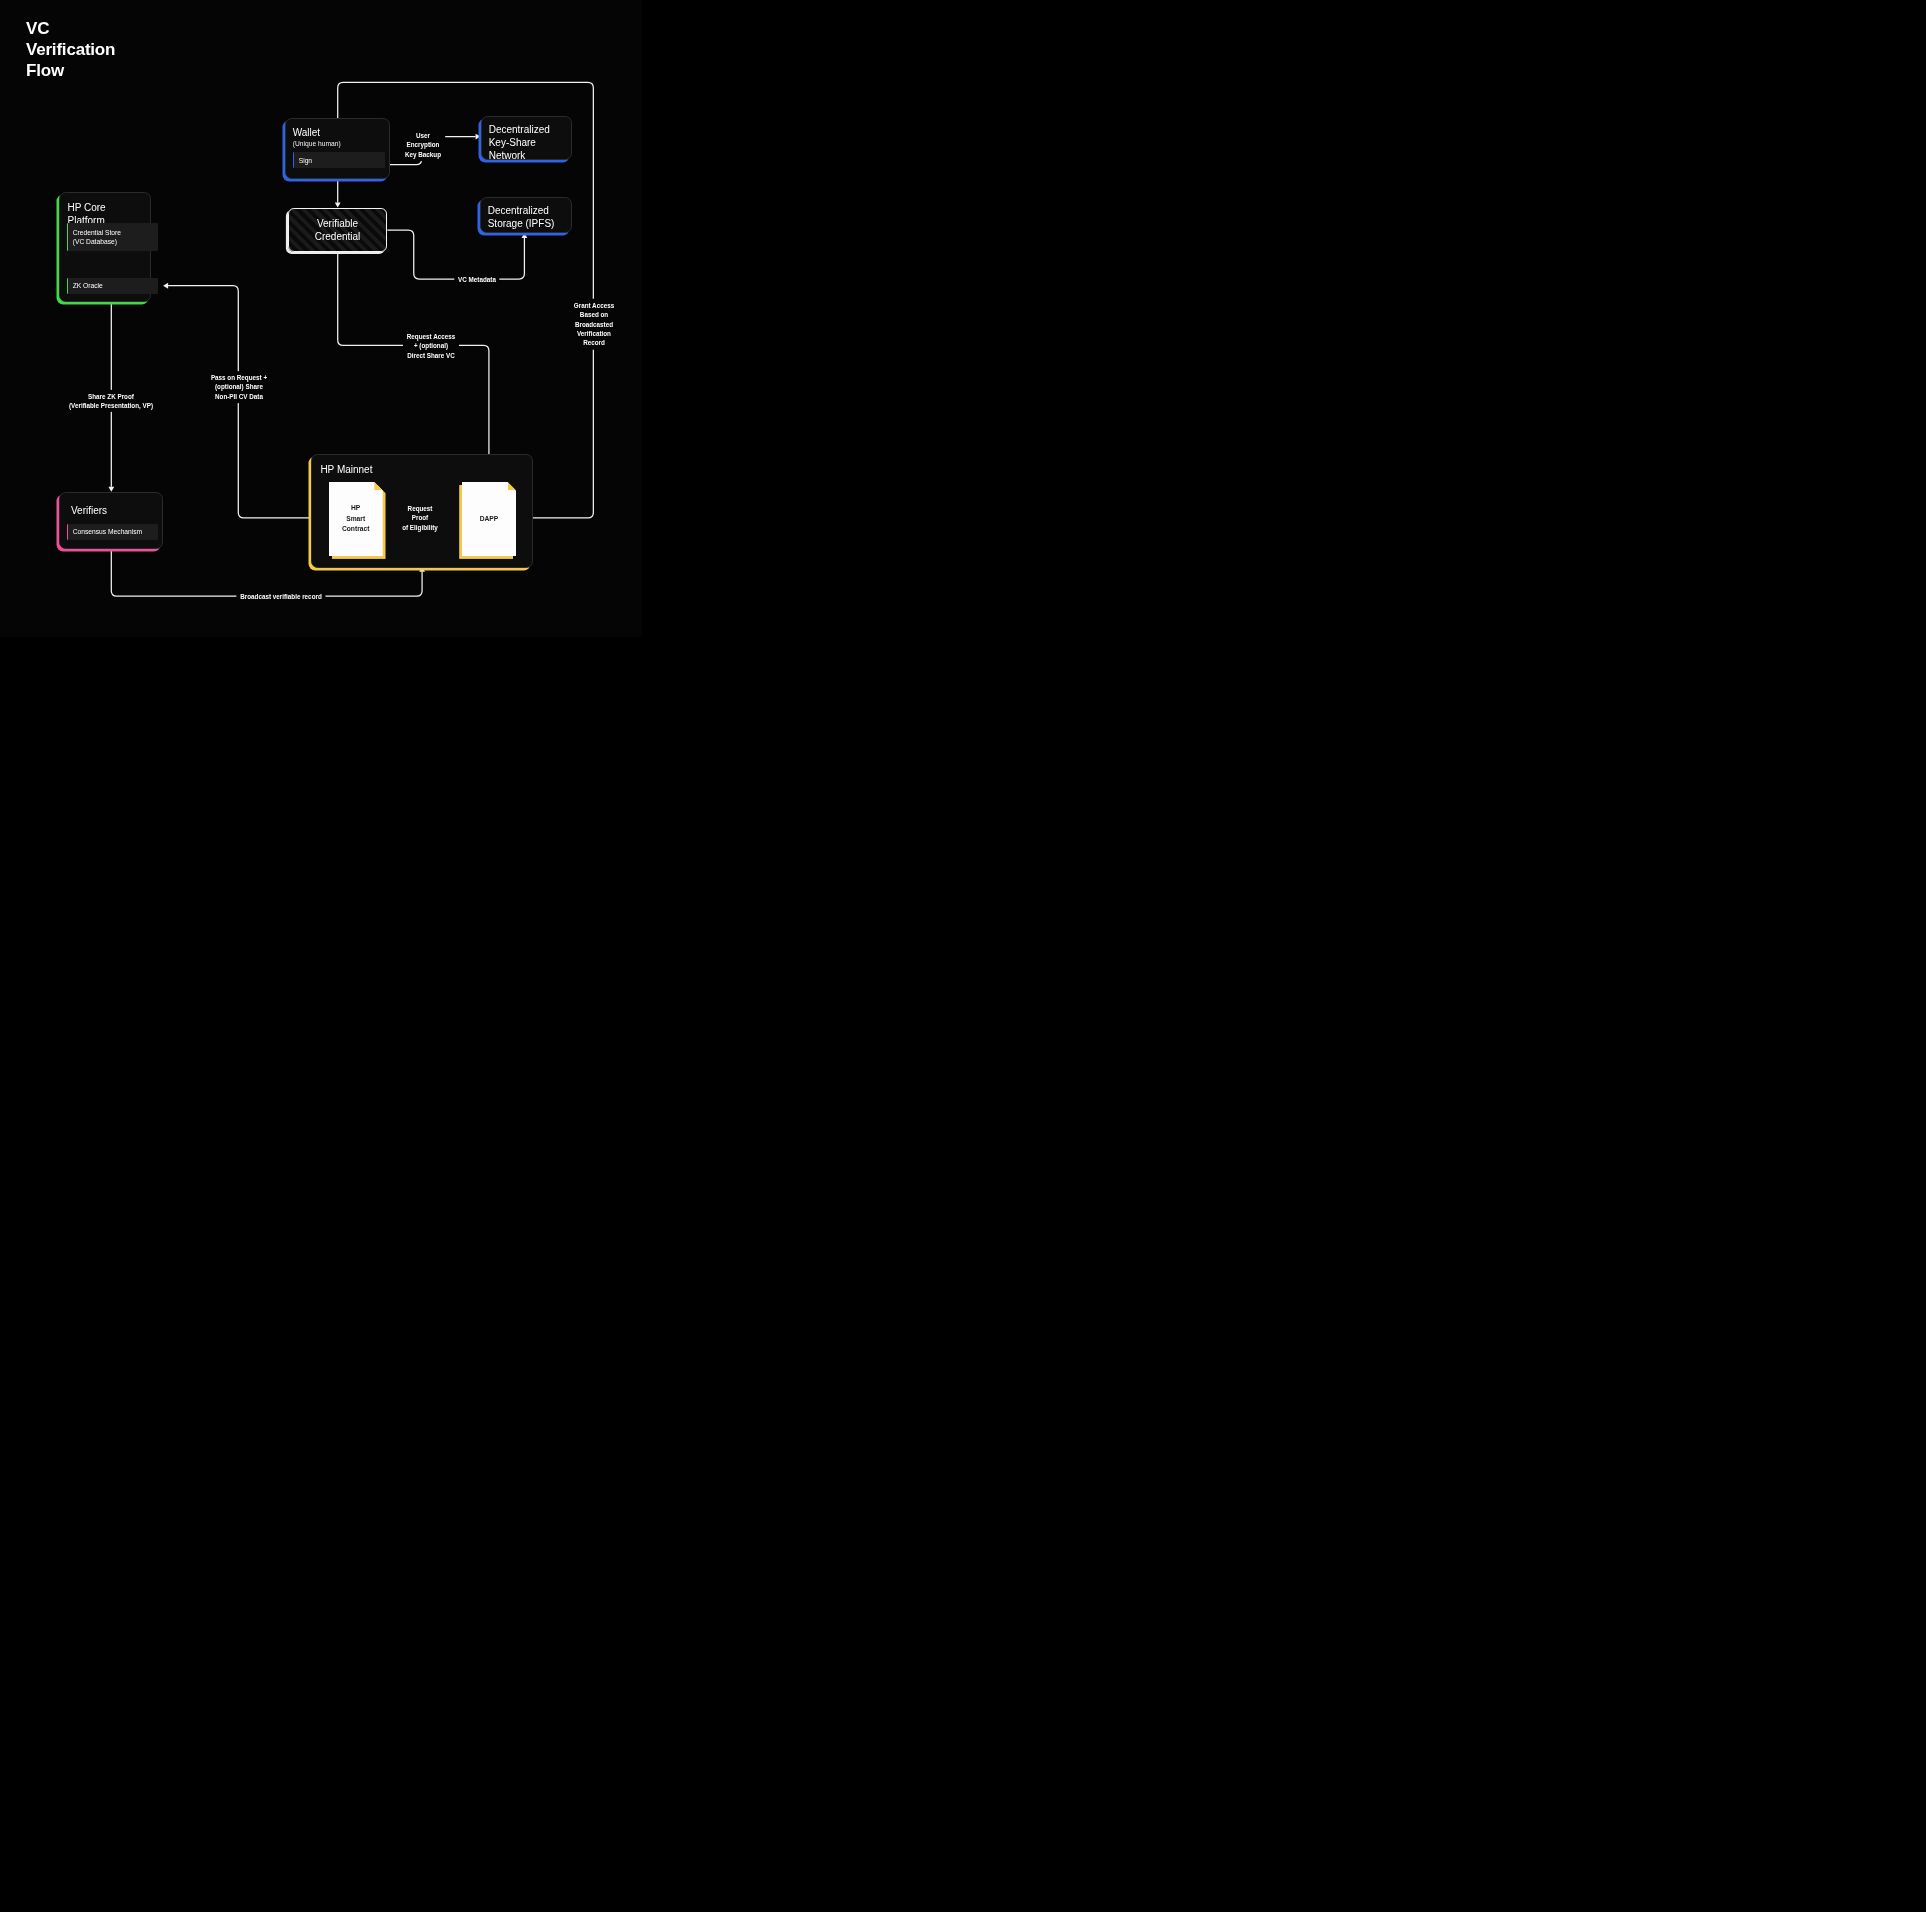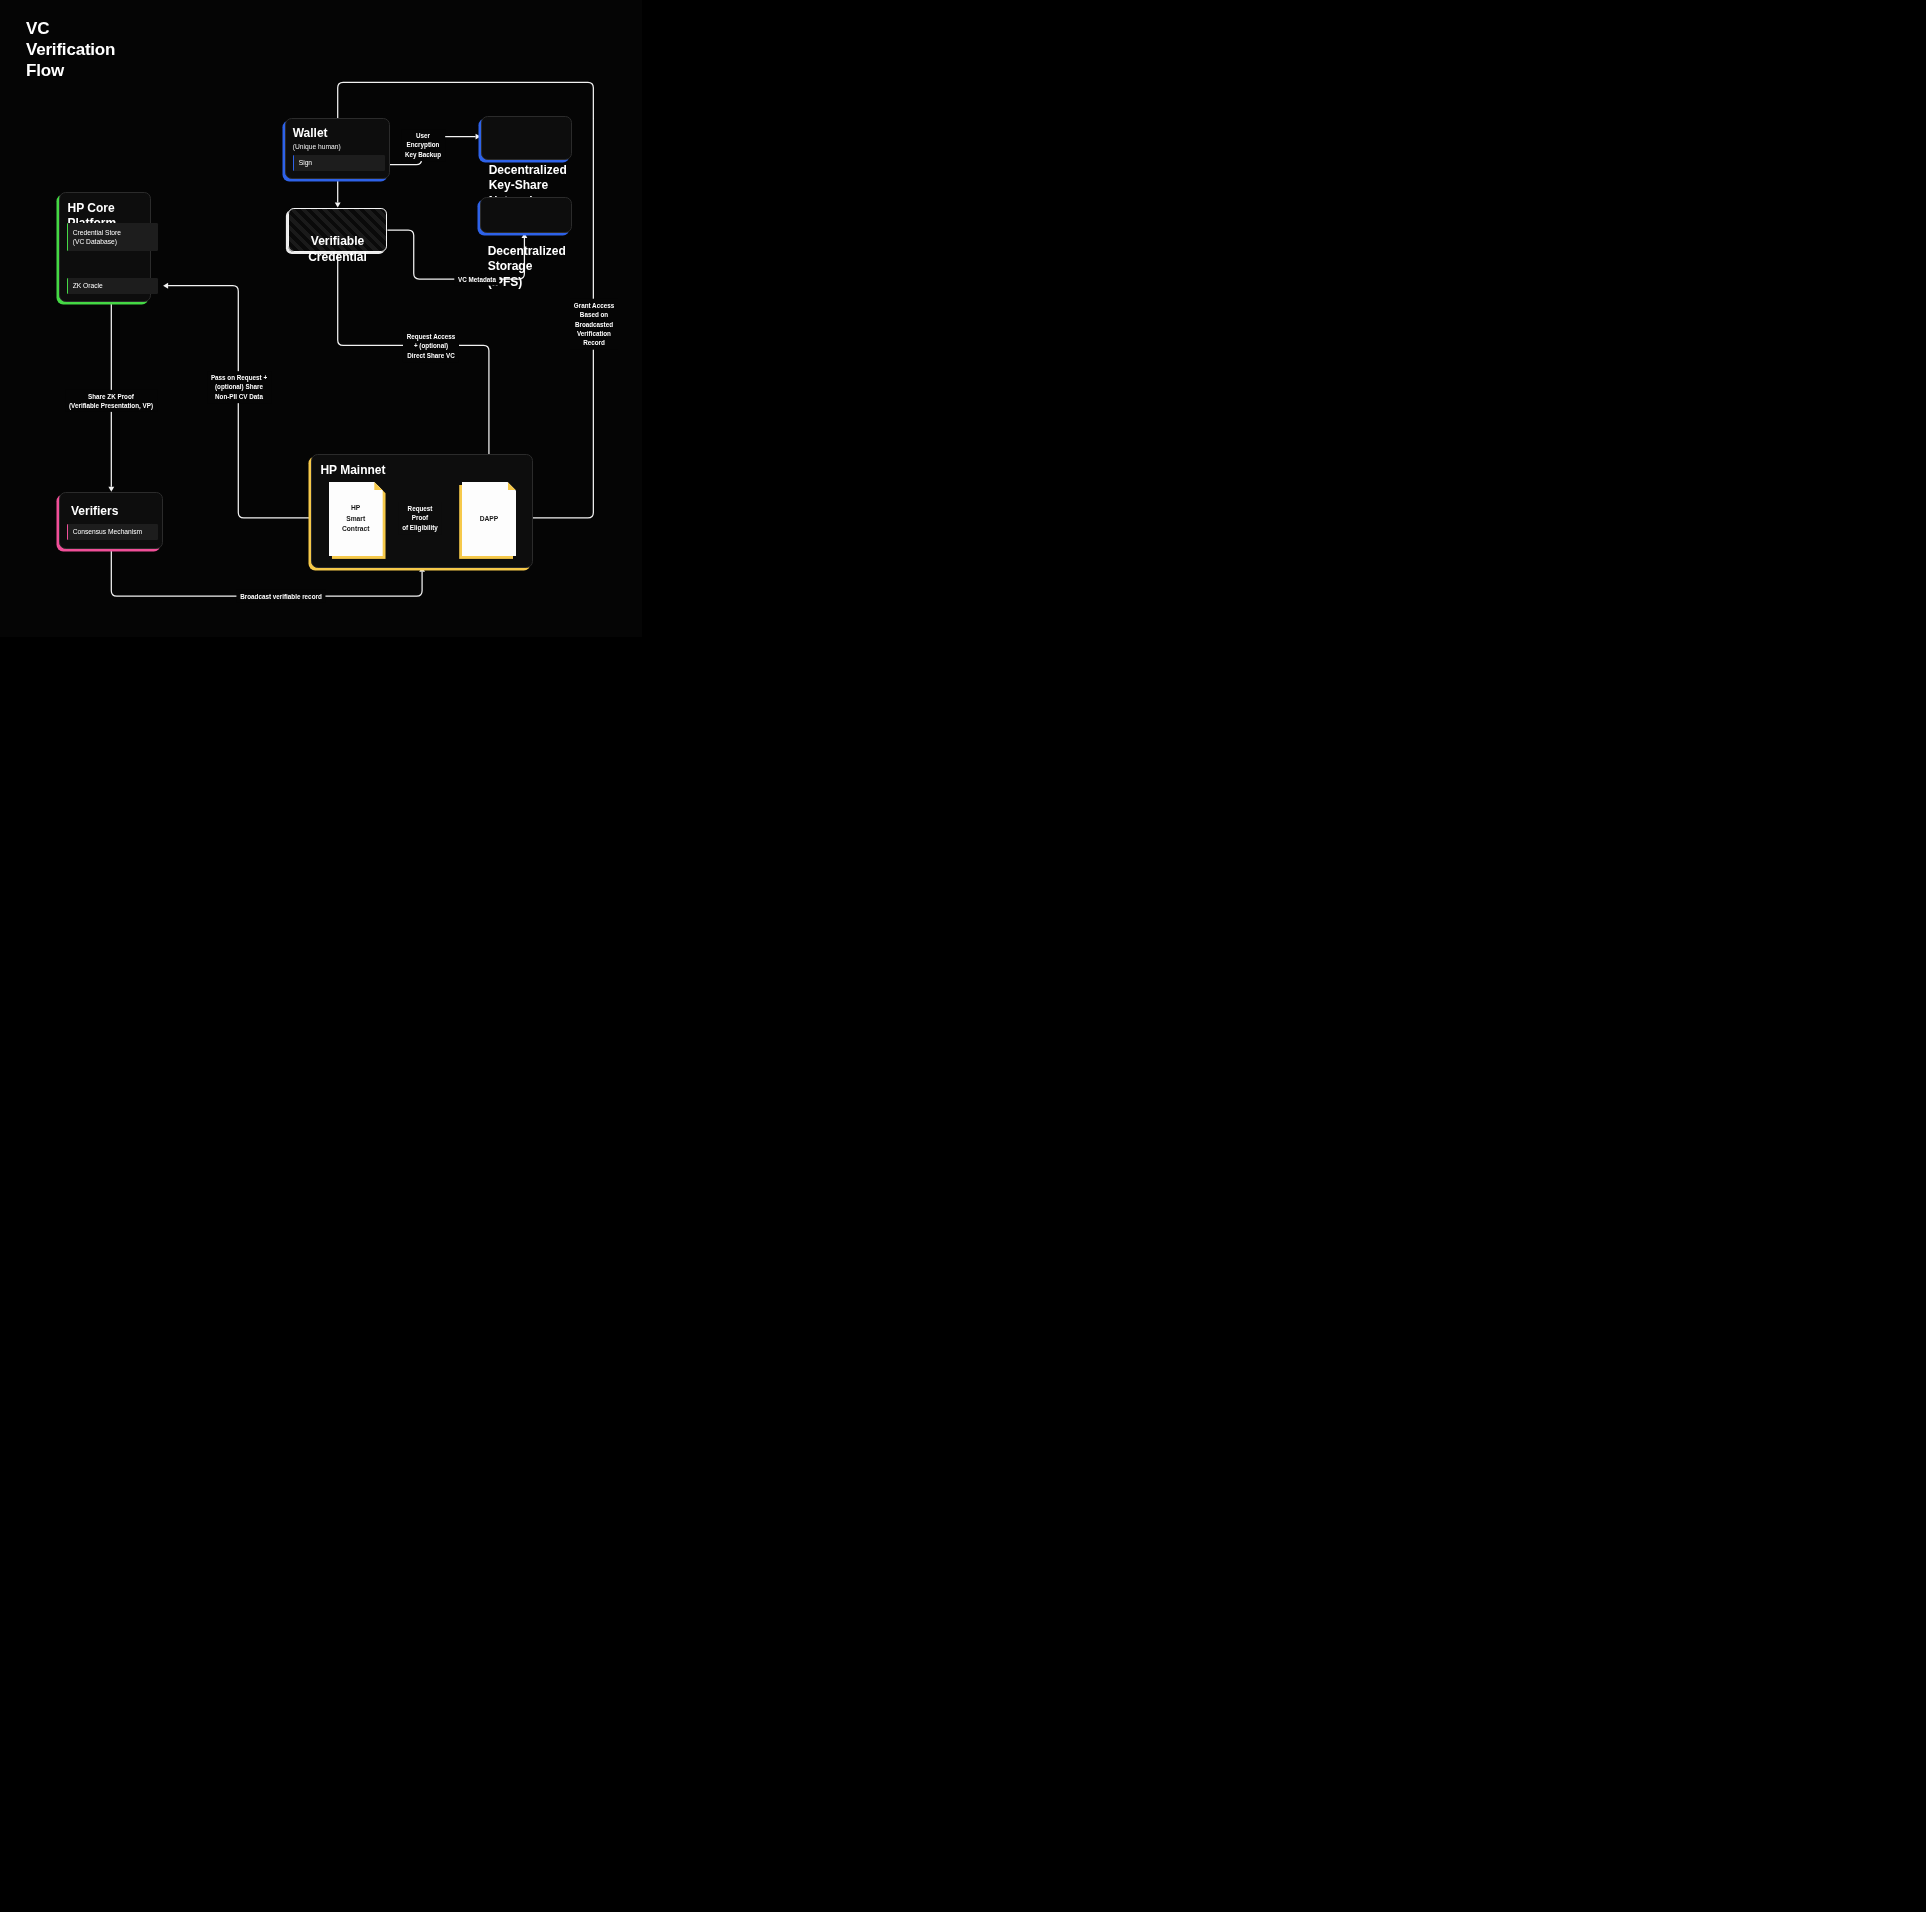--- a/index.html
+++ b/index.html
@@ -4,36 +4,36 @@
 <style>
   :root{
     --blue:#2e62e8; --green:#45d845; --pink:#f04f98; --yellow:#f6c94a;
     --line:#f2f2f2; --bg:#050505; --panel:#0e0e0e;
   }
   html,body{margin:0;padding:0;background:#000;}
   .canvas{
     position:relative; width:642px; height:637px; background:var(--bg);
     font-family:"Liberation Sans", sans-serif; color:#fff; overflow:hidden;
   }
-  .pre{white-space:pre-line;margin-top:40px;}
+  .pre{white-space:pre-line;}
   .page-title{
     position:absolute; left:26px; top:17.6px; font-size:17px; font-weight:800;
     line-height:1.26; letter-spacing:-0.2px; z-index:3; white-space:pre-line;
   }
   svg.wires{position:absolute; left:0; top:0; z-index:1;}
   .node{
     position:absolute; background:#0d0d0d; border:0.8px solid #2b2b2b;
     border-radius:6.7px; box-sizing:border-box; z-index:2;
   }
   .accent-blue{box-shadow:-2.5px 2.5px 0 0 var(--blue);}
   .accent-green{box-shadow:-2.5px 2.5px 0 0 var(--green);}
   .accent-pink{box-shadow:-2.5px 2.5px 0 0 var(--pink);}
   .accent-yellow{box-shadow:-2.5px 2.5px 0 0 var(--yellow);}
   .accent-white{box-shadow:-2.1px 2.1px 0 0 #ececec;}
-  .node-title{font-size:12px; font-weight:700; line-height:1.3; color:#fff;}
+  .node-title{font-size:10px; font-weight:400; line-height:1.3; color:#fff;}
   .node-subtitle{font-size:6.7px; font-weight:400; margin-top:1.3px; color:#f2f2f2;}
   .bar-item{
     display:flex; align-items:center; background:#1d1d1d; border-radius:1.3px;
     padding:0 5px; font-size:6.7px; font-weight:500; color:#fff; line-height:1.35;
     box-sizing:border-box; white-space:pre-line;
   }
   .bar-blue{border-left:1.7px solid var(--blue);}
   .bar-green{border-left:1.7px solid var(--green);}
   .bar-pink{border-left:1.7px solid var(--pink);}
   .vc-node{

